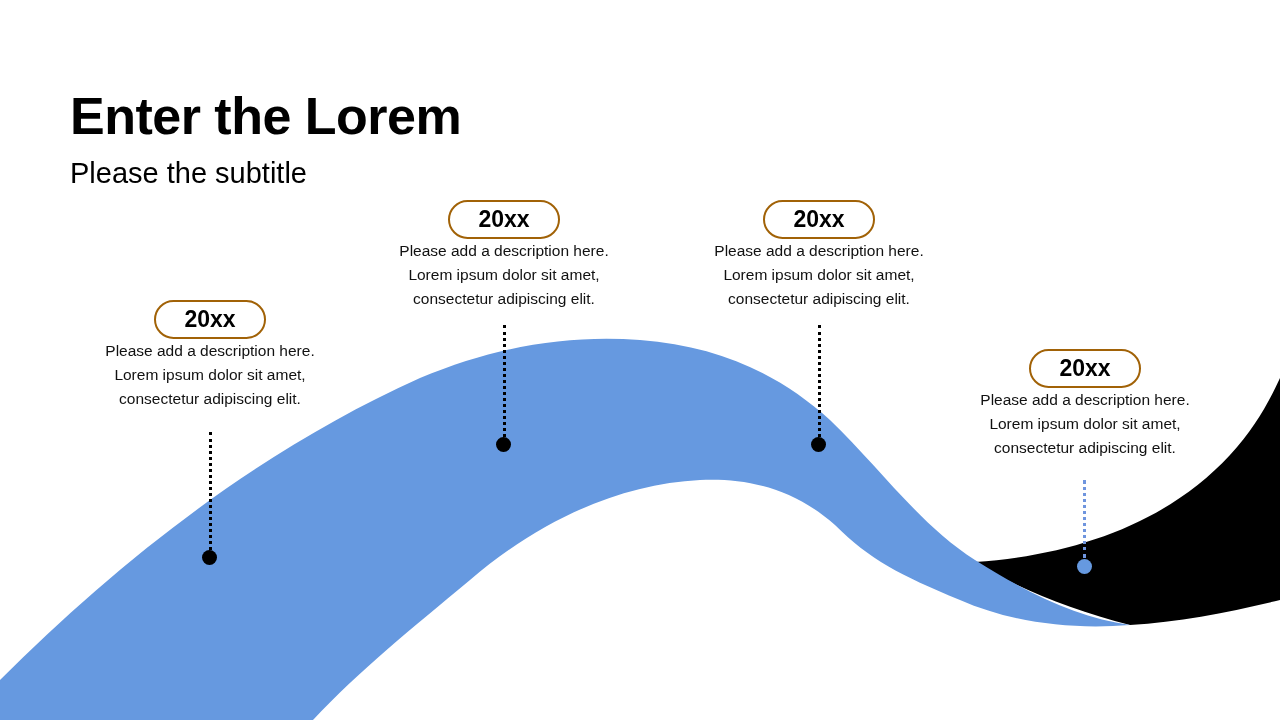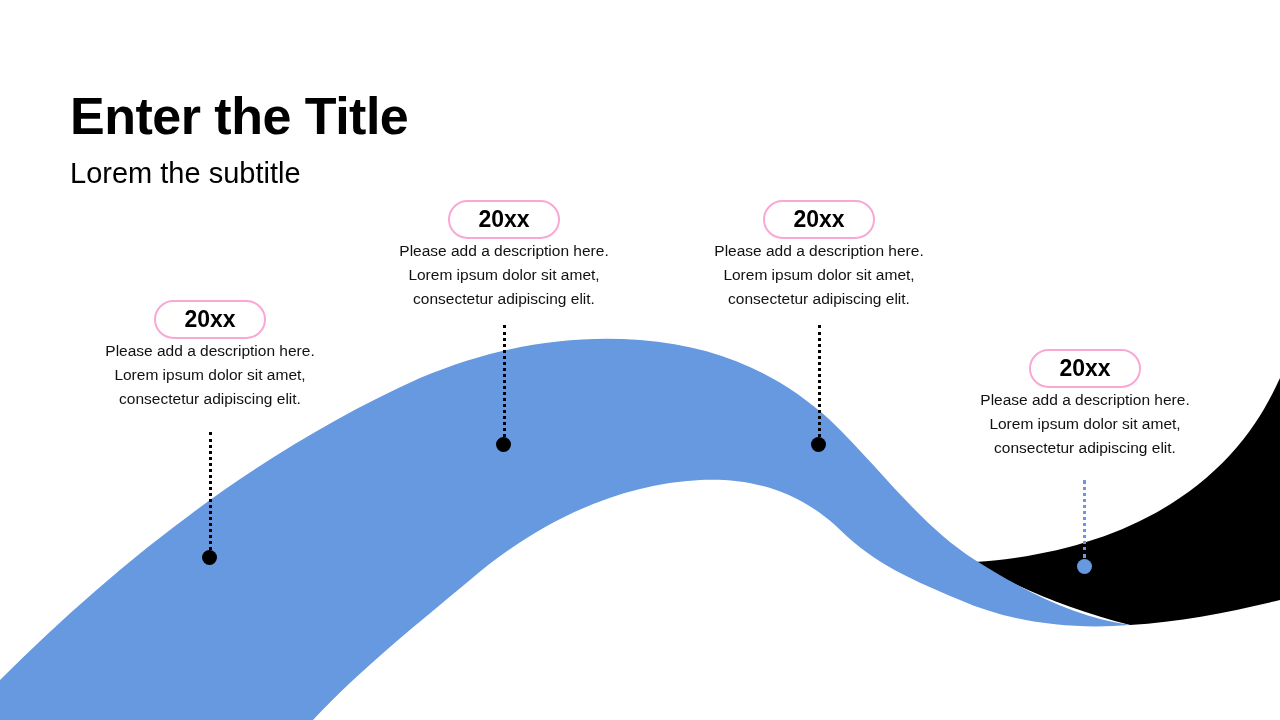--- a/index.html
+++ b/index.html
@@ -46,21 +46,21 @@
     .milestone {
       position: absolute;
       width: 260px;
       text-align: center;
     }
     .pill {
       display: inline-block;
       box-sizing: border-box;
       width: 112px;
       height: 39px;
-      border: 2px solid #f9a8d4;
+      border: 2px solid #a16207;
       border-radius: 20px;
       font-size: 23px;
       font-weight: 700;
       line-height: 35px;
       text-align: center;
       background: #fff;
     }
     .desc {
       font-size: 15.5px;
       line-height: 24px;
@@ -103,22 +103,22 @@
          C 880 468, 920 525, 975 560
          C 1030 595, 1080 618, 1130 625
          C 1070 630, 1010 622, 960 600
          C 900 575, 870 560, 835 525
          C 790 485, 740 478, 700 480
          C 620 484, 540 520, 470 580
          C 410 630, 360 670, 313 720
          L 0 720 Z" fill="#6699E0"></path>
   </svg>
 
-  <div class="title">Enter the Title</div>
-  <div class="subtitle">Lorem the subtitle</div>
+  <div class="title">Enter the Lorem</div>
+  <div class="subtitle">Please the subtitle</div>
 
   <div class="milestone" style="left:80px; top:300px;">
     <div class="pill">20xx</div>
     <div class="desc">
       <div>Please add a description here.</div>
       <div>Lorem ipsum dolor sit amet,</div>
       <div>consectetur adipiscing elit.</div>
     </div>
   </div>
   <div class="connector" style="left:209px; top:432px; height:118px;"></div>

